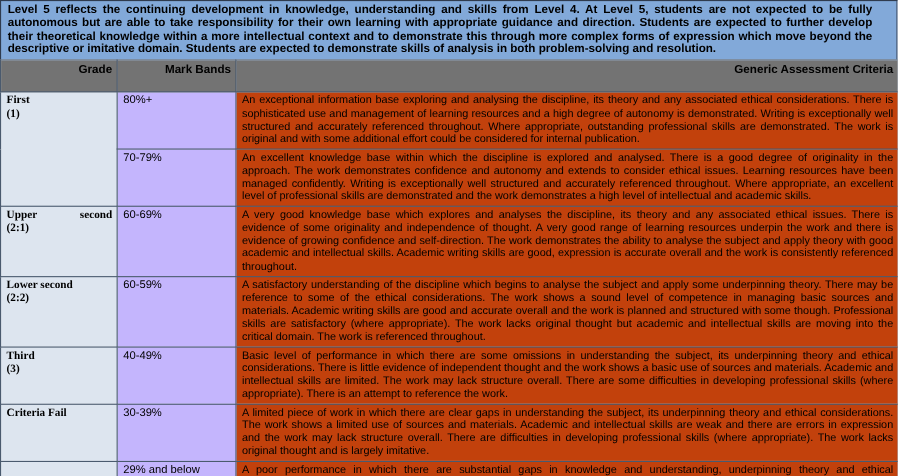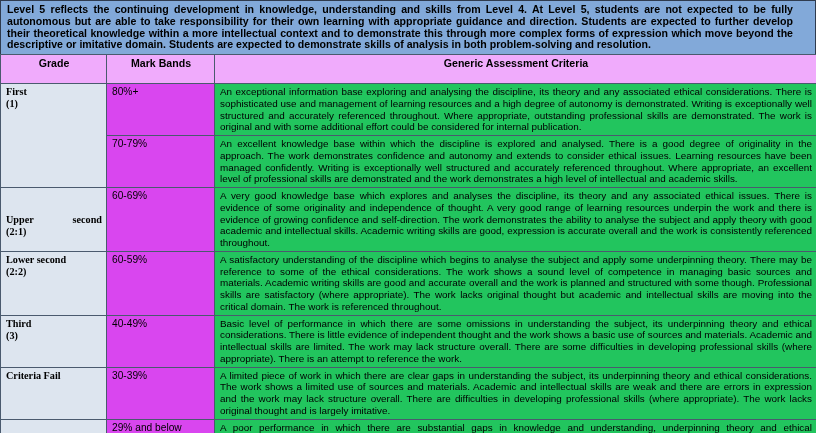--- a/index.html
+++ b/index.html
@@ -43,24 +43,24 @@
     border-top: none;
     box-sizing: border-box;
   }
   table.gac td, table.gac th {
     border: 1px solid #4a5a6e;
     vertical-align: top;
     box-sizing: border-box;
     padding: 2px 4px 2px 5px;
   }
   thead th {
-    background: #f0abfc;
+    background: #737373;
     font-size: 10.6px;
     font-weight: bold;
-    text-align: center;
+    text-align: right;
     height: 29px;
     vertical-align: middle;
     padding-left: 6px;
   }
   col.c-grade { width: 106px; }
   col.c-band  { width: 108px; }
   col.c-crit  { width: 602px; }
 
   td.grade {
     background: #dde5ef;
@@ -69,32 +69,31 @@
     line-height: 12px;
     padding-top: 3px;
     padding-left: 6px;
     font-family: Liberation Serif, serif;
   }
   td.grade .justified {
     text-align: justify;
     text-justify: inter-word;
     text-align-last: justify;
     display: block;
-    margin-top: 24px;
   }
   td.grade .plain { display: block; }
   td.band {
-    background: #d946ef;
+    background: #c4b5fd;
     font-size: 10.2px;
     line-height: 12px;
     padding-top: 3px;
     padding-left: 6px;
   }
   td.crit {
-    background: #22c55e;
+    background: #c2410c;
     font-size: 9.9px;
     line-height: 11.75px;
     text-align: justify;
     text-justify: inter-word;
     padding-top: 3px;
     padding-left: 6px;
     padding-right: 5px;
   }
 </style>
 </head>

